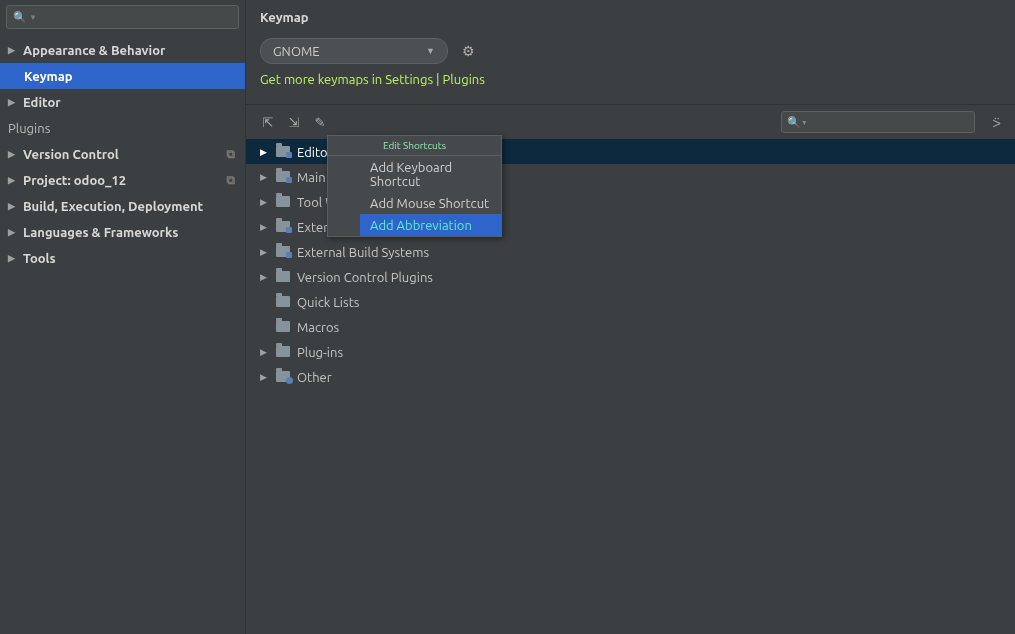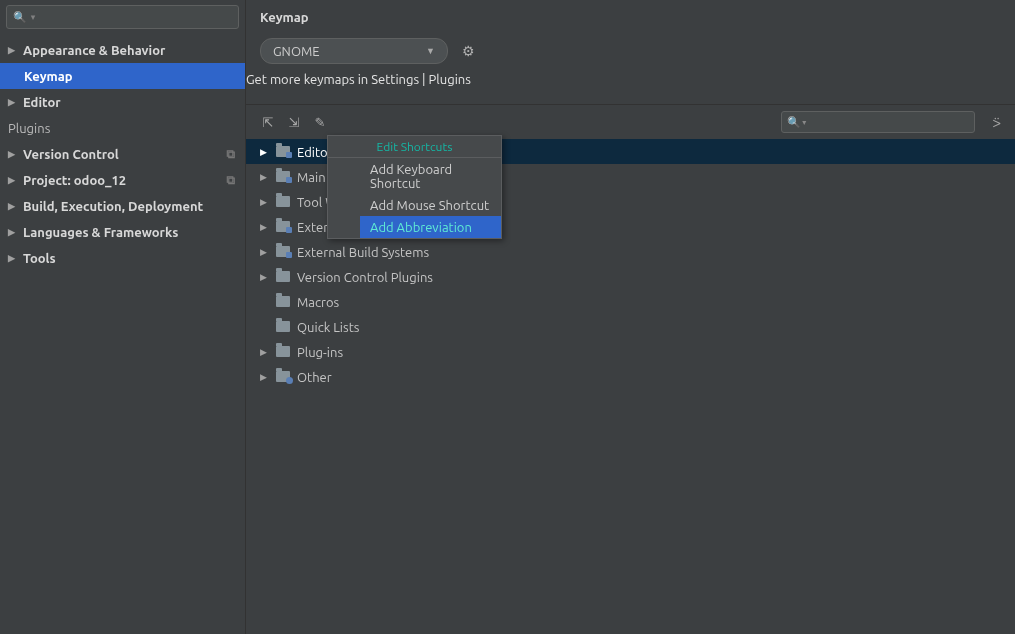--- a/index.html
+++ b/index.html
@@ -82,22 +82,22 @@
   border-radius: 12px;
   display: flex;
   align-items: center;
   padding: 0 12px;
   justify-content: space-between;
   color: #cccccc;
 }
 .dropdown .dd-arrow { font-size: 9px; color: #aaa; }
 .gear { color: #b0b0b0; font-size: 14px; }
 .link-row {
-  padding: 2px 0 10px 0;
-  color: #e5e5e5;
+  padding: 2px 0 10px 14px;
+  color: #bef264;
 }
 .action-bar {
   display: flex;
   align-items: center;
   padding: 6px 14px 6px 14px;
   gap: 10px;
   border-top: 1px solid #323232;
   margin-top: 8px;
 }
 .action-bar .tool-icon { color:#a8a8a8; font-size:13px; width:16px; text-align:center;}
@@ -141,24 +141,24 @@
   left: 327px;
   top: 135px;
   width: 175px;
   background: #46494b;
   border: 1px solid #5b5d5f;
   box-shadow: 2px 2px 6px rgba(0,0,0,0.4);
   z-index: 100;
 }
 .context-menu .menu-title {
   text-align: center;
-  color:#14b8a6;
+  color:#86efac;
   padding:4px 0;
   border-bottom: 1px solid #5b5d5f;
-  font-size:12px;
+  font-size:10px;
 }
 .context-menu .menu-item {
   padding: 4px 10px;
   color:#cfcfcf;
   font-size:13px;
   margin-left:32px;
 }
 .context-menu .menu-item.highlight {
   background:#2f65ca;
   color:#5eead4;
@@ -263,26 +263,26 @@
       <span>External Build Systems</span>
     </div>
     <div class="tree-row">
       <span class="t-arrow">▶</span>
       <span class="folder-icon"></span>
       <span>Version Control Plugins</span>
     </div>
     <div class="tree-row">
       <span class="t-noarrow"></span>
       <span class="folder-icon"></span>
+      <span>Quick Lists</span>
+    </div>
+    <div class="tree-row">
+      <span class="t-noarrow"></span>
+      <span class="folder-icon"></span>
       <span>Macros</span>
-    </div>
-    <div class="tree-row">
-      <span class="t-noarrow"></span>
-      <span class="folder-icon"></span>
-      <span>Quick Lists</span>
     </div>
     <div class="tree-row">
       <span class="t-arrow">▶</span>
       <span class="folder-icon"></span>
       <span>Plug-ins</span>
     </div>
     <div class="tree-row">
       <span class="t-arrow">▶</span>
       <span class="folder-icon star"></span>
       <span>Other</span>

